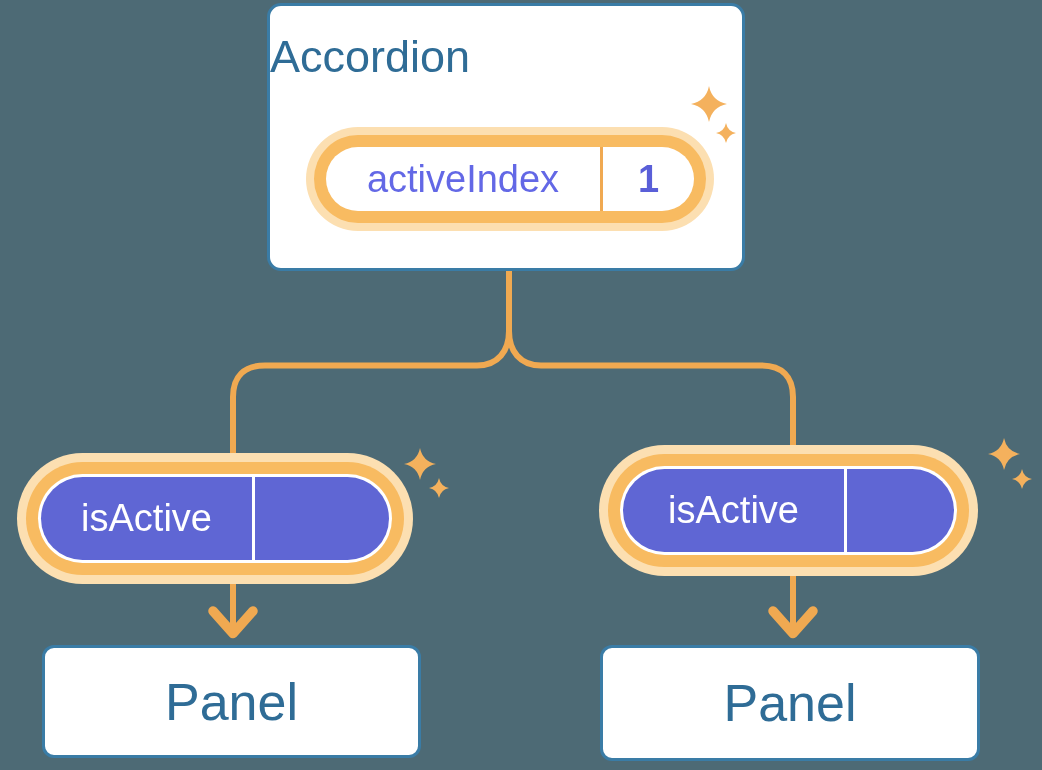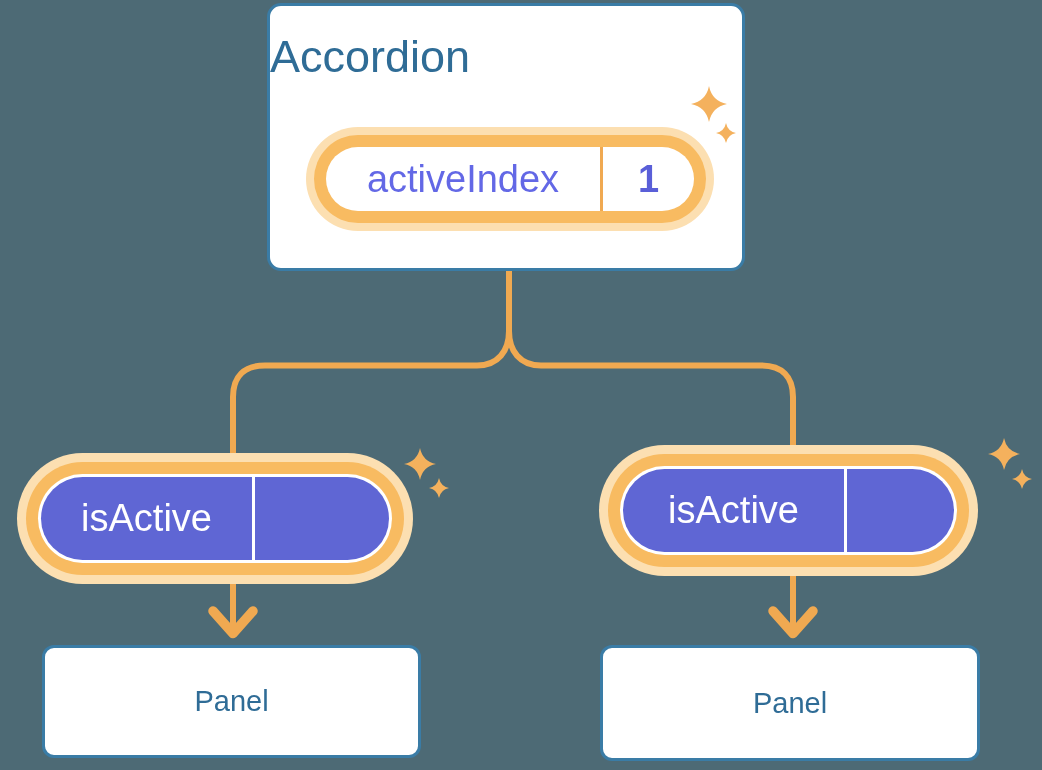--- a/index.html
+++ b/index.html
@@ -114,21 +114,21 @@
   
   .panel {
     position: absolute;
     box-sizing: border-box;
     background: var(--card_bg, #ffffff);
     border: 3px solid var(--card_border, #3a7ca6);
     border-radius: 12px;
     display: flex;
     align-items: center;
     justify-content: center;
-    font-size: 29px;
+    font-size: 52px;
     color: var(--blue_text, #2f6c96);
   }
   .panel-left  { left: 42px;  top: 645px; width: 379px; height: 113px; }
   .panel-right { left: 600px; top: 645px; width: 380px; height: 116px; }
 </style>
 </head>
 <body>
 
 <div class="canvas">
 

